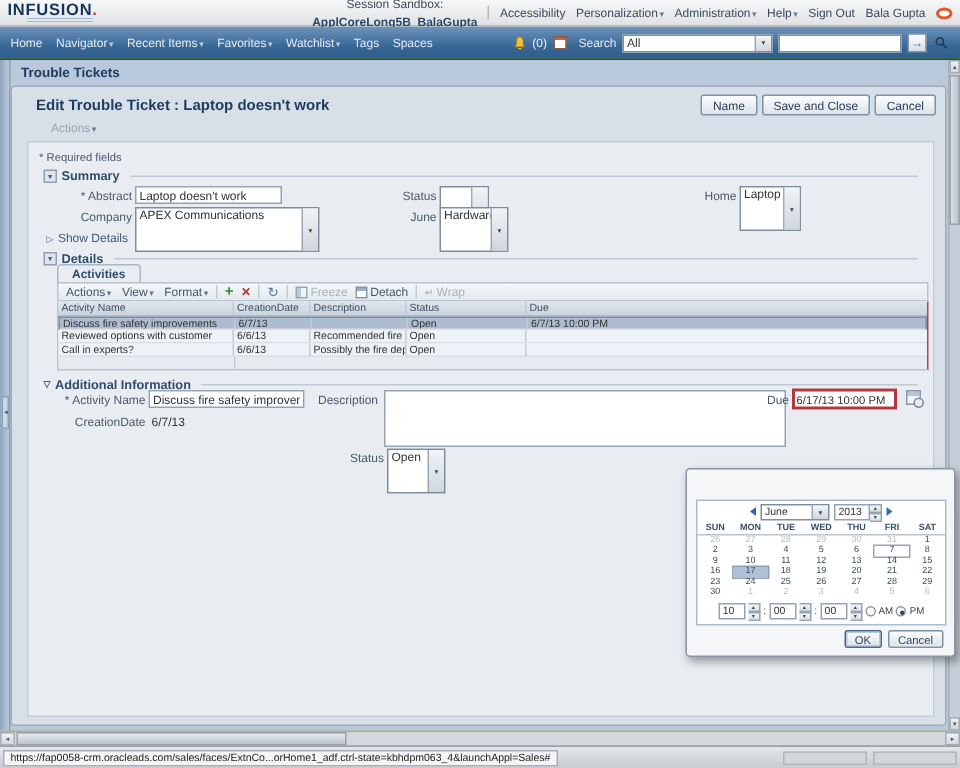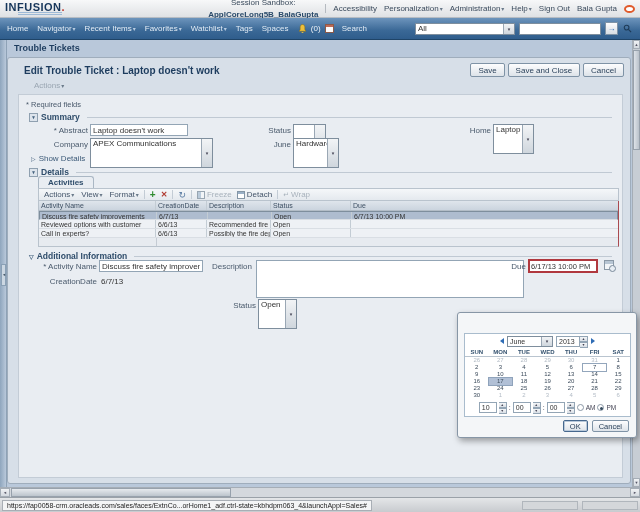--- a/index.html
+++ b/index.html
@@ -32,21 +32,21 @@
   .navitem { cursor:pointer; }
   .navitem .caret { color:#b8cbe0; }
   .nav-right { margin-left:auto; display:flex; align-items:center; gap:4px; }
   .alert-count { color:#eef3f8; }
   .navcal-icon { width:9px; height:9px; border:1px solid #8a5a4a; background:linear-gradient(#c06a55 0 2px,#fdfdfd 2px); }
   .nav-search-label { margin-left:4px; }
   .sel { display:flex; height:12px; border:1px solid #7e8e9d; background:#fff; align-items:stretch; }
   .sel-t { flex:1; font-size:8px; color:#333; padding-left:2px; line-height:10px; overflow:hidden; white-space:nowrap; }
   .dd-btn { width:11px; background:linear-gradient(#f2f4f6,#cfd6dd); border-left:1px solid #9aa7b4;
     display:flex; align-items:center; justify-content:center; font-size:5px; color:#445; cursor:pointer; }
-  .scope-select { width:100px;margin-left:44px; }
+  .scope-select { width:100px; }
   .search-input { width:82px; height:12px; border:1px solid #7e8e9d; background:#fff; font-size:8px; padding:0 2px; color:#333; }
   .go-btn { width:13px; height:13px; background:linear-gradient(#fdfdfe,#d8dee4); border:1px solid #7f93a6;
     font-size:8px; color:#2e6cb5; text-align:center; line-height:11px; cursor:pointer; }
   .adv-icon { width:11px; height:11px; cursor:pointer; display:flex; align-items:center; justify-content:center; }
 
   
   .desktop { position:absolute; top:40px; left:0; right:0; height:447px; background:#b9c8da; }
   .splitter { position:absolute; left:0; top:0; width:7px; height:100%; background:linear-gradient(90deg,#8fa6bd,#b9c8da); border-right:1px solid #8ea2b6; }
   .split-handle { position:absolute; left:1px; top:224px; width:5px; height:22px; background:#ccd7e2; border:1px solid #8aa0b5; font-size:4px; color:#456; text-align:center; line-height:20px; cursor:pointer; }
   .page-titlebar { position:absolute; top:1px; left:8px; height:15px; font-size:9px; font-weight:bold; color:#1d3c5e; line-height:15px; padding-left:6px; }
@@ -235,21 +235,21 @@
     <div class="splitter">
       <div class="split-handle">◄</div>
     </div>
 
     <div class="page-titlebar">Trouble Tickets</div>
 
     <div class="panel">
       <div class="panel-hd">
         <span class="panel-title">Edit Trouble Ticket : Laptop doesn't work</span>
         <div class="panel-btns">
-          <button class="btn">Save</button>
+          <button class="btn">Name</button>
           <button class="btn">Save and Close</button>
           <button class="btn">Cancel</button>
         </div>
       </div>
       <div class="actions-dis">
         <span>Actions</span><span class="caret">▾</span>
       </div>
 
       <div class="form-panel">
         <div class="req-note">* Required fields</div>

